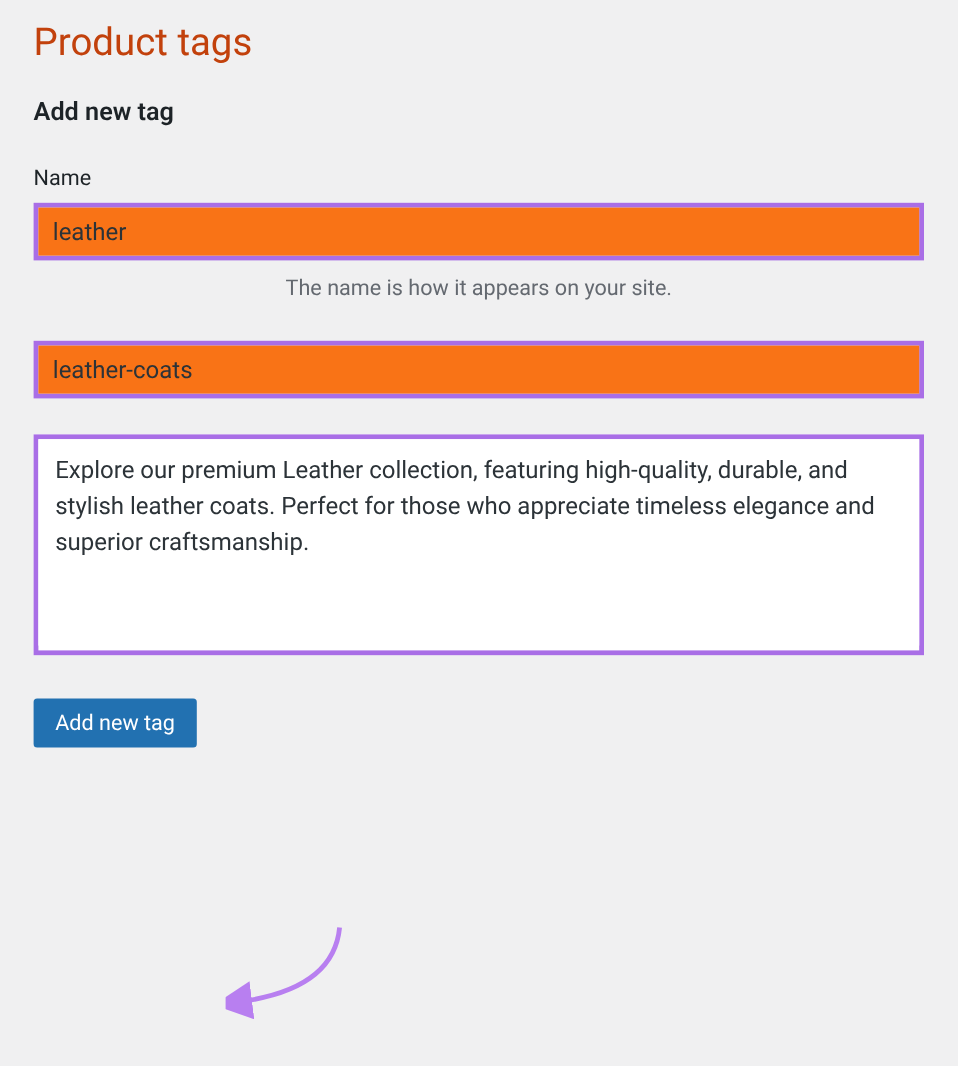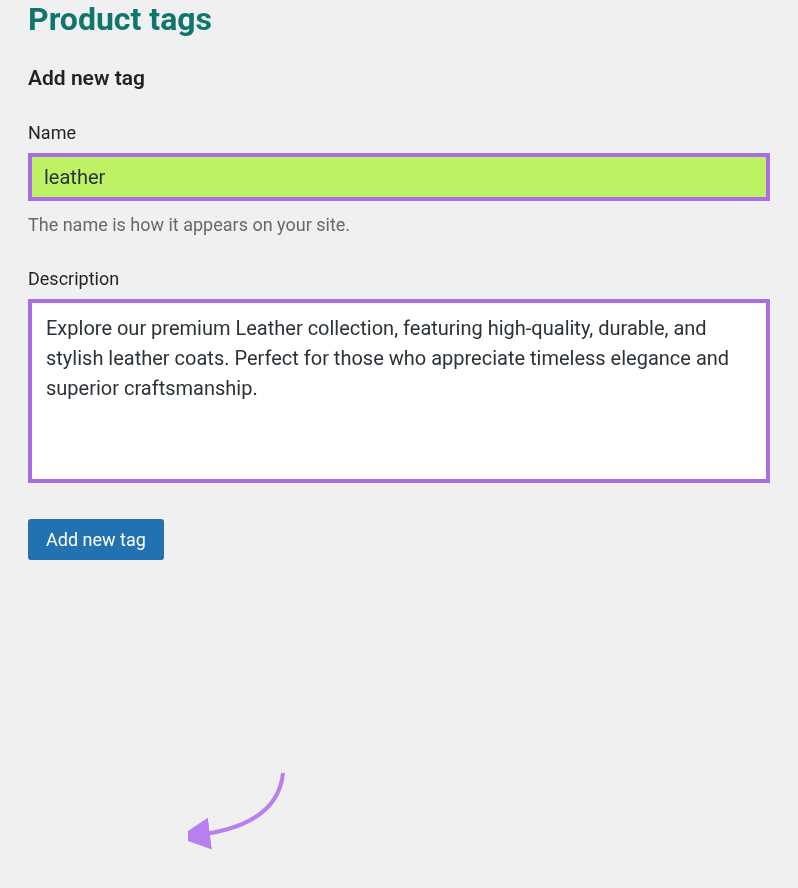--- a/index.html
+++ b/index.html
@@ -11,22 +11,23 @@
       font-family: -apple-system, BlinkMacSystemFont, "Segoe UI", Roboto, Helvetica, Arial, sans-serif;
       background: #f0f0f1;
       width: 798px;
       height: 888px;
       padding: 0 28px;
       color: #1d2327;
       position: relative;
     }
     .page-title {
       font-size: 32px;
-      font-weight: 700;
-      color: #0f766e;
+      font-weight: 400;
+      color: #c2410c;
+      padding-top: 16px;
       padding-bottom: 28px;
     }
     .section-title {
       font-size: 21px;
       font-weight: 600;
       color: #1d2327;
       padding-bottom: 32px;
     }
     .field {
       margin-bottom: 30px;
@@ -43,40 +44,41 @@
       padding: 0;
     }
     .field-input {
       width: 100%;
       border: none;
       outline: none;
       font-size: 20px;
       font-family: inherit;
       padding: 8px 12px;
       color: #2c3338;
-      background: #bef264;
+      background: #f97316;
     }
     .field-textarea {
       width: 100%;
       border: none;
       outline: none;
       font-size: 20px;
       font-family: inherit;
       padding: 10px 14px;
       color: #2c3338;
       background: #fff;
       resize: none;
       line-height: 1.5;
       height: 172px;
     }
     .help-text {
       font-size: 18px;
       color: #646970;
       margin-top: 10px;
       line-height: 1.5;
+      text-align: center;
     }
     .submit-btn {
       display: inline-block;
       background: #2271b1;
       color: #fff;
       border: none;
       font-size: 18px;
       padding: 10px 18px;
       border-radius: 3px;
       cursor: pointer;
@@ -103,24 +105,26 @@
 
 <div class="field">
   <label class="field-label">Name</label>
   <div class="highlight-wrap">
     <input type="text" class="field-input" value="leather" style="">
   </div>
   <p class="help-text">The name is how it appears on your site.</p>
 </div>
 
 <div class="field">
+  <div class="highlight-wrap">
+    <input type="text" class="field-input" value="leather-coats" style="">
+  </div>
 </div>
 
 <div class="field">
-  <label class="field-label">Description</label>
   <div class="highlight-wrap">
     <textarea class="field-textarea" style="">Explore our premium Leather collection, featuring high-quality, durable, and stylish leather coats. Perfect for those who appreciate timeless elegance and superior craftsmanship.</textarea>
   </div>
 </div>
 
 <button class="submit-btn">Add new tag</button>
 
 <svg class="arrow" viewBox="0 0 120 90">
   <defs>
     <marker id="arrowhead" markerWidth="8" markerHeight="8" refX="3" refY="4" orient="auto">

